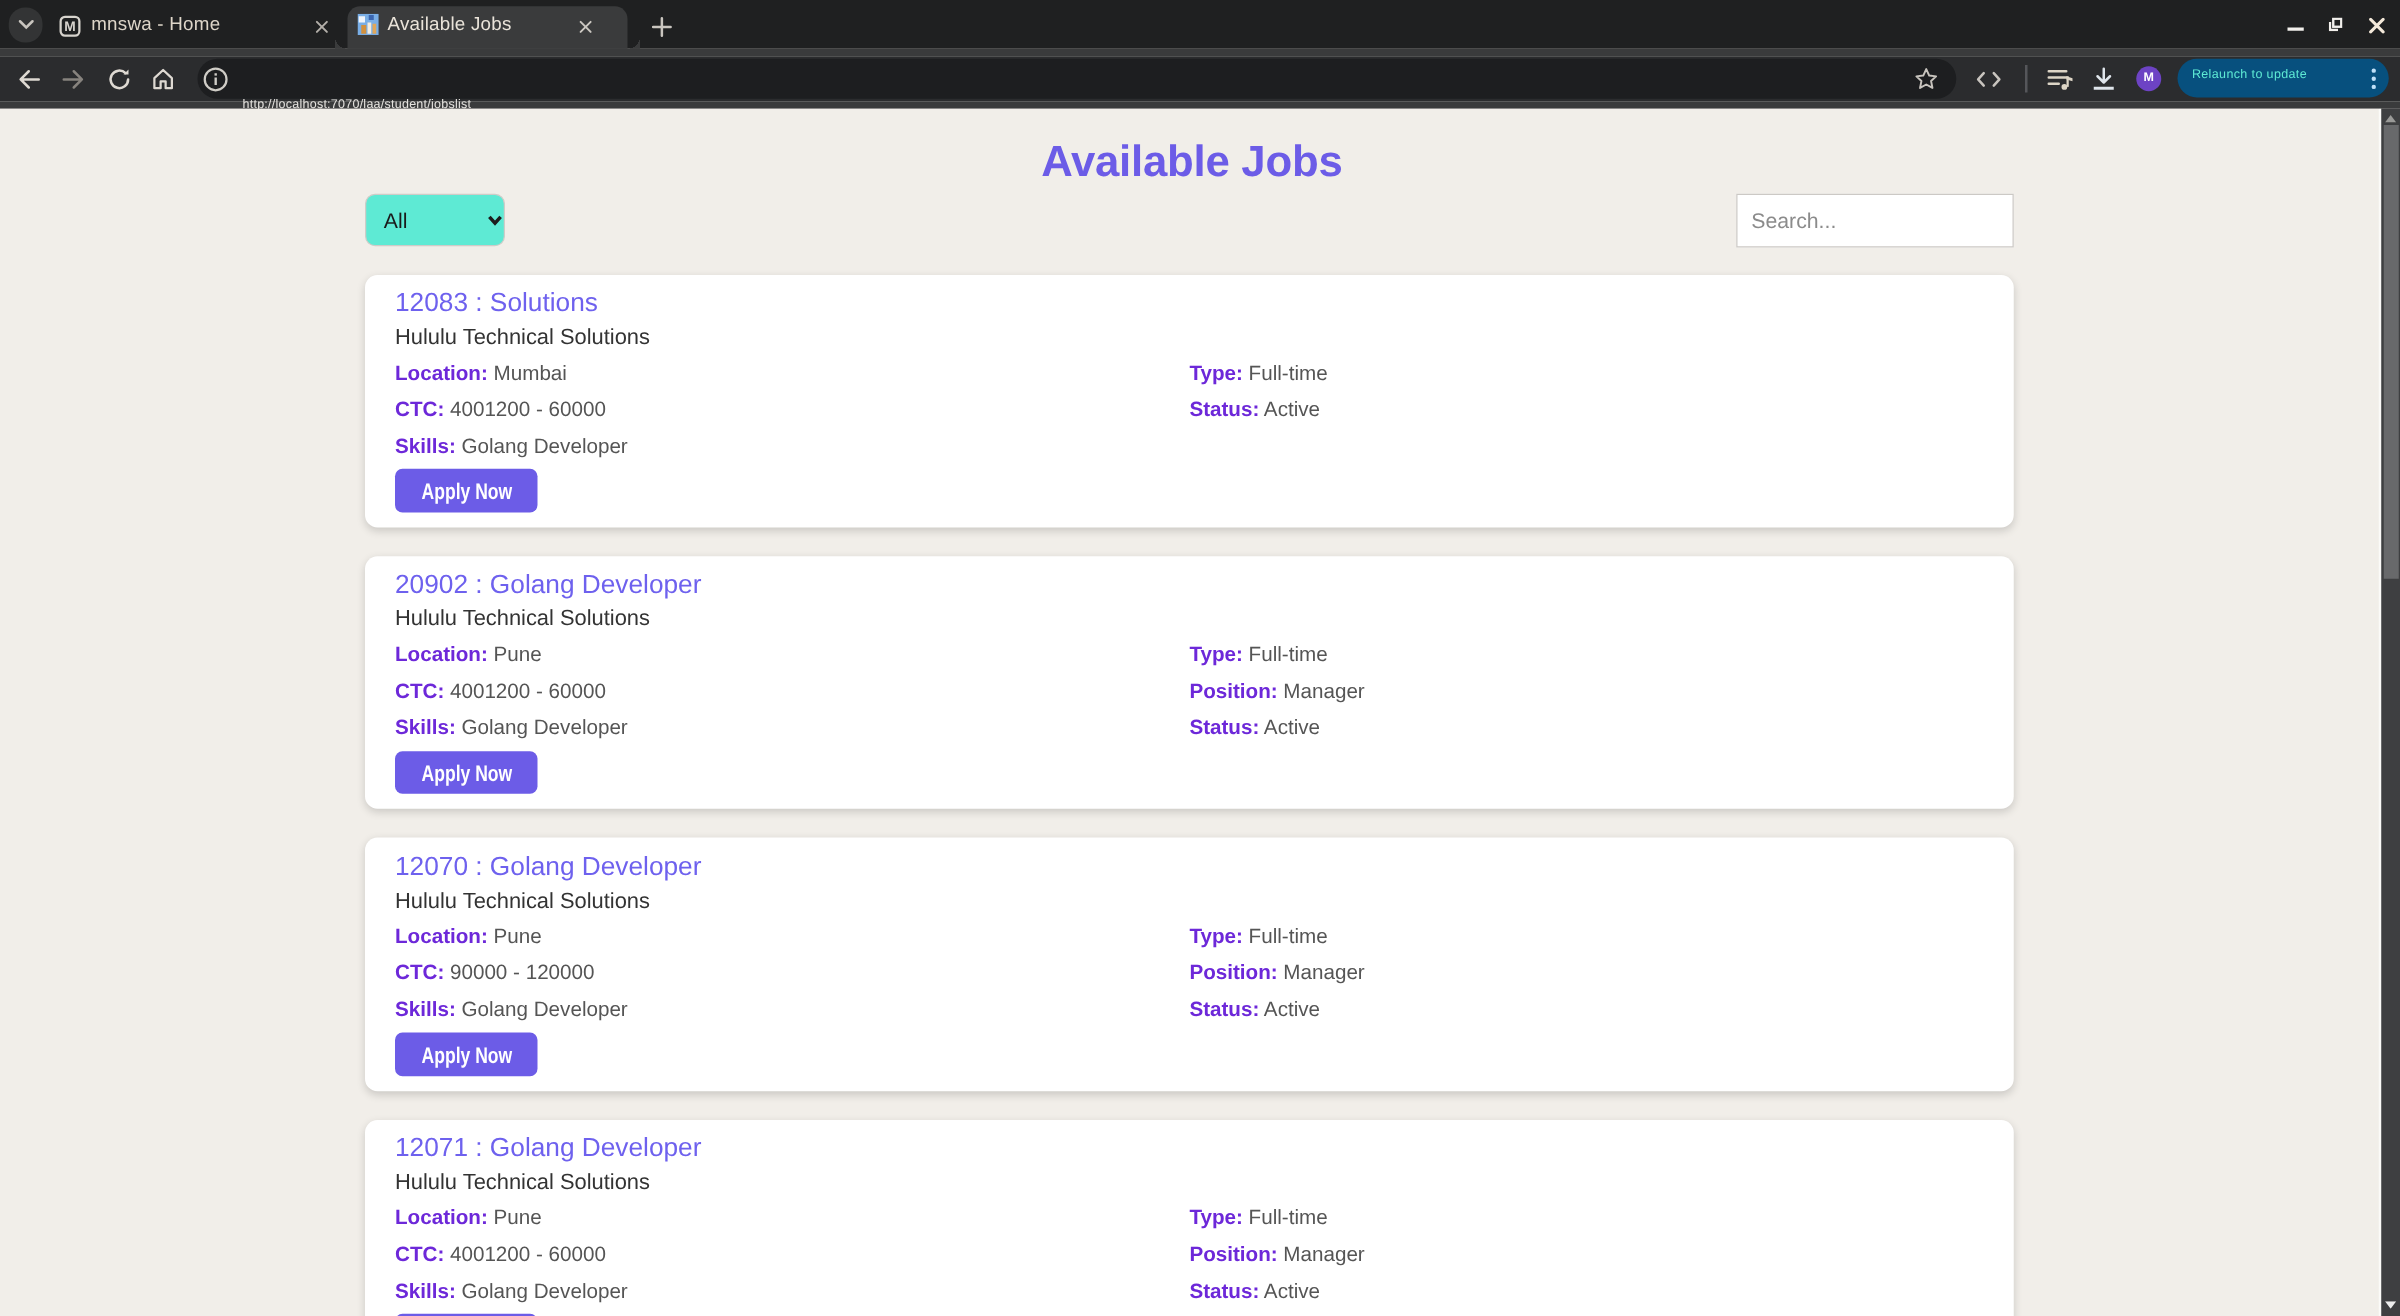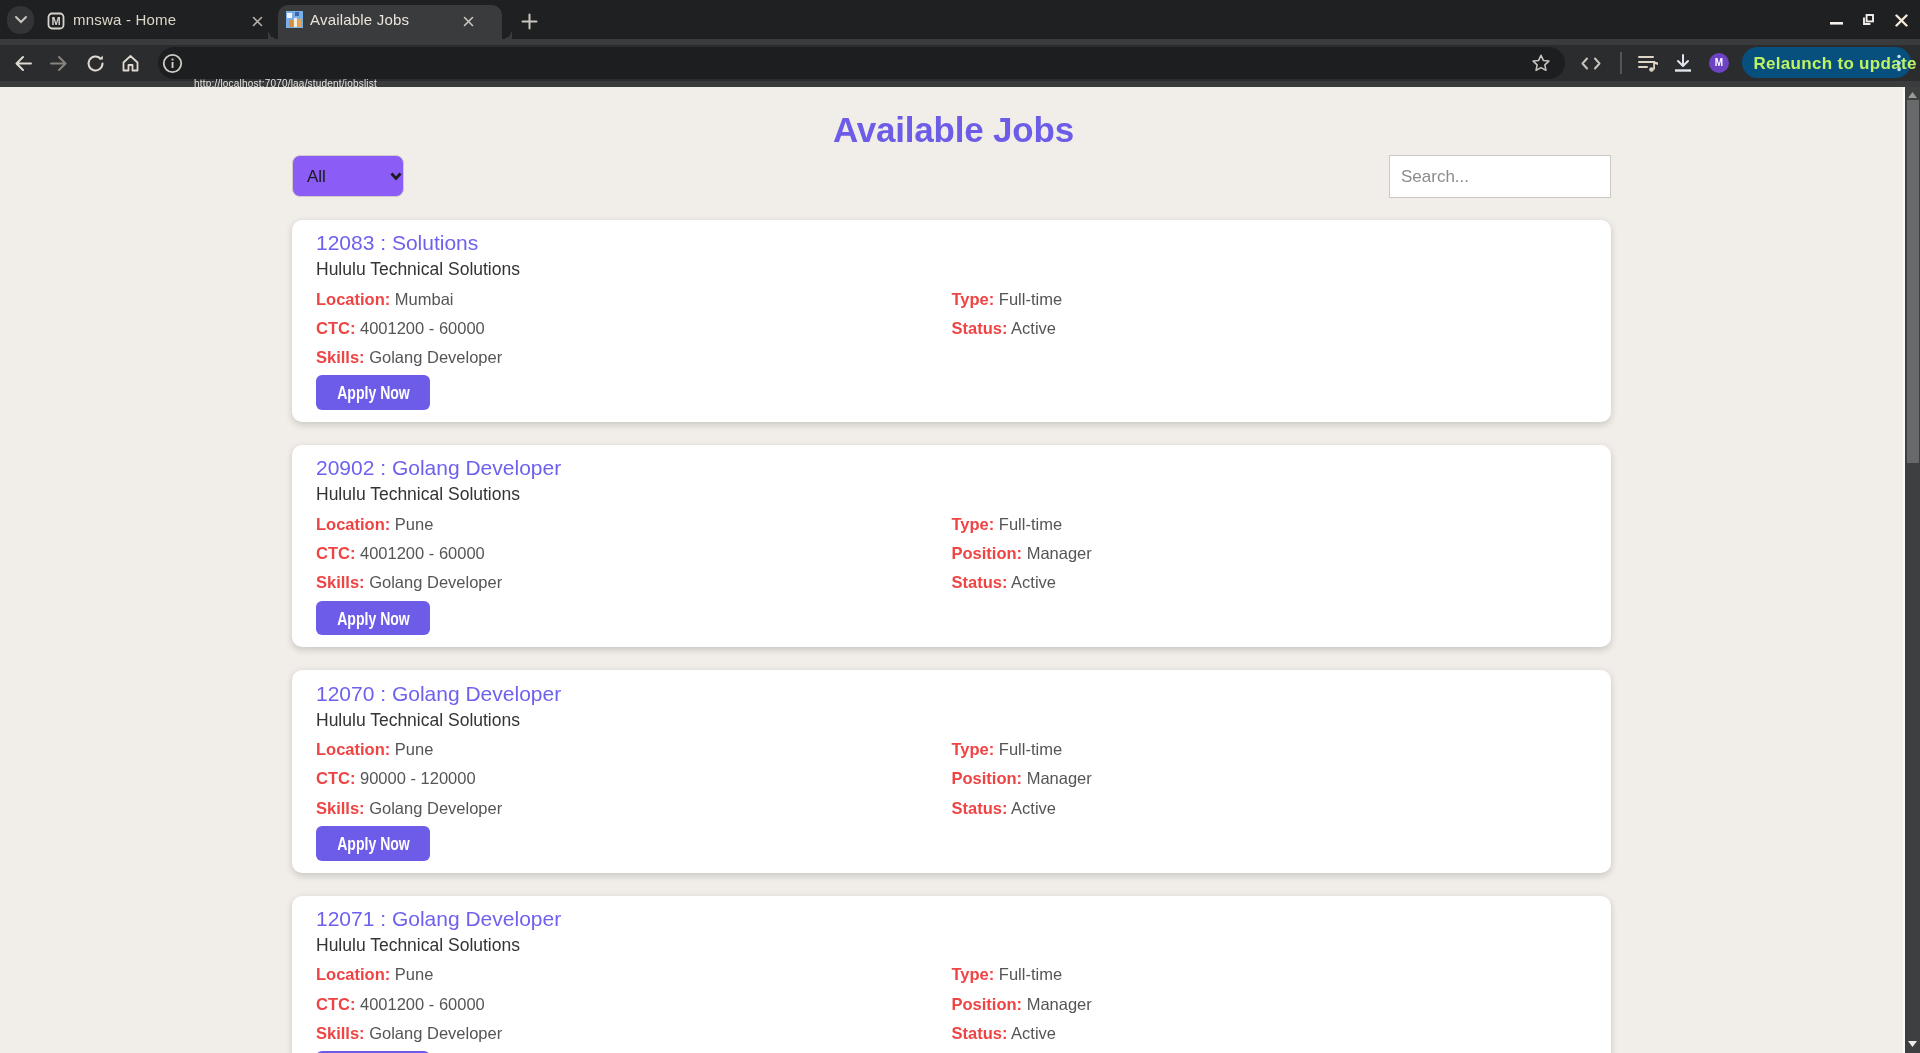--- a/index.html
+++ b/index.html
@@ -18,42 +18,42 @@
   .tab-active::after { right:-10px; }
   .tabtext { position:absolute; font-size:15px; color:#eae4da; white-space:nowrap; letter-spacing:0.2px; }
   .tabtext.inactive { color:#ded6c9; }
 
   .chev { position:absolute; }
 
   .urlpill { position:absolute; left:158px; top:47px; width:1407px; height:32px; border-radius:16px; background:#1d1e20; }
   .urltext { position:absolute; left:194px; top:54.5px; font-size:10px; color:#e6e4e0; letter-spacing:0.2px;margin-top:23px; }
 
   .relaunch { position:absolute; left:1742px; top:47px; width:169px; height:31px; border-radius:16px; background:#07507e; }
-  .relaunch span { position:absolute; left:11.5px; top:7px; font-size:17px; letter-spacing:0.3px; color:#bef264; white-space:nowrap;font-weight:bold; }
+  .relaunch span { position:absolute; left:11.5px; top:7px; font-size:10px; letter-spacing:0.3px; color:#5eead4; white-space:nowrap; }
   .avatar { position:absolute; left:1709px; top:53px; width:20px; height:20px; border-radius:50%; background:#6d43c4; color:#fff; font-size:10px; font-weight:bold; text-align:center; line-height:20px; }
 
   
   .page { position:absolute; left:0; top:87px; width:1903px; height:966px; background:#f1eee9; overflow:hidden; }
   .whitegap { position:absolute; left:1903px; top:87px; width:2px; height:966px; background:#fbfaf8; }
 
   h1.title { margin-top:23px; text-align:center; font-size:35px; letter-spacing:-0.2px; font-weight:bold; color:#6c5ce7; padding-left:4px; }
 
   .filters { width:1319px; margin:5px auto 0; position:relative; height:41.8px; }
-  .selectbox { position:absolute; left:0; top:0; width:112px; height:42px; background:#8b5cf6; border:1px solid #cfccc8; border-radius:8px; }
+  .selectbox { position:absolute; left:0; top:0; width:112px; height:42px; background:#5eead4; border:1px solid #cfccc8; border-radius:8px; }
   .selectbox .sel-txt { position:absolute; left:14px; top:11px; font-size:17px; color:#1a1a1a; }
   .searchbox { position:absolute; right:0; top:0; width:222px; height:43px; background:#fff; border:1px solid #ccc9c5; border-radius:0; }
   .searchbox span { position:absolute; left:11px; top:11px; font-size:17px; color:#8b8b8b; }
 
   .cards { width:1319px; margin:0 auto; }
   .card { background:#fff; border-radius:10px; box-shadow:0 2.5px 7px rgba(0,0,0,0.16); padding:11.2px 24px 12px; margin-top:23.1px; height:202.2px; overflow:hidden; }
   .card h2 { font-size:21px; font-weight:normal; color:#6e61ee; margin:0; }
   .card .company { font-size:17.5px; color:#333; margin:4px 0 0; }
   .grid { display:grid; grid-template-columns:1fr 1fr; margin-top:4.5px; }
   .grid p { font-size:16.5px; color:#555; margin:0; line-height:29.3px; }
-  .grid p b { color:#ef4444; }
+  .grid p b { color:#6d28d9; }
   .applybtn { display:inline-block; margin-top:3px; width:114px; height:34.5px; background:#6c5ce7; border-radius:6px; color:#fff; text-align:center; } .applybtn span{ display:inline-block; font-weight:bold; font-size:18px; line-height:36.5px; transform:scaleX(0.78); transform-origin:center; }
 
   
   .sbar { position:absolute; left:1905px; top:87px; width:15px; height:966px; background:#3e3f41; }
   .sthumb { position:absolute; left:1906.5px; top:100px; width:12px; height:363px; background:#68696b; }
 </style>
 </head>
 <body>
 
 <div class="tabbar"></div>

